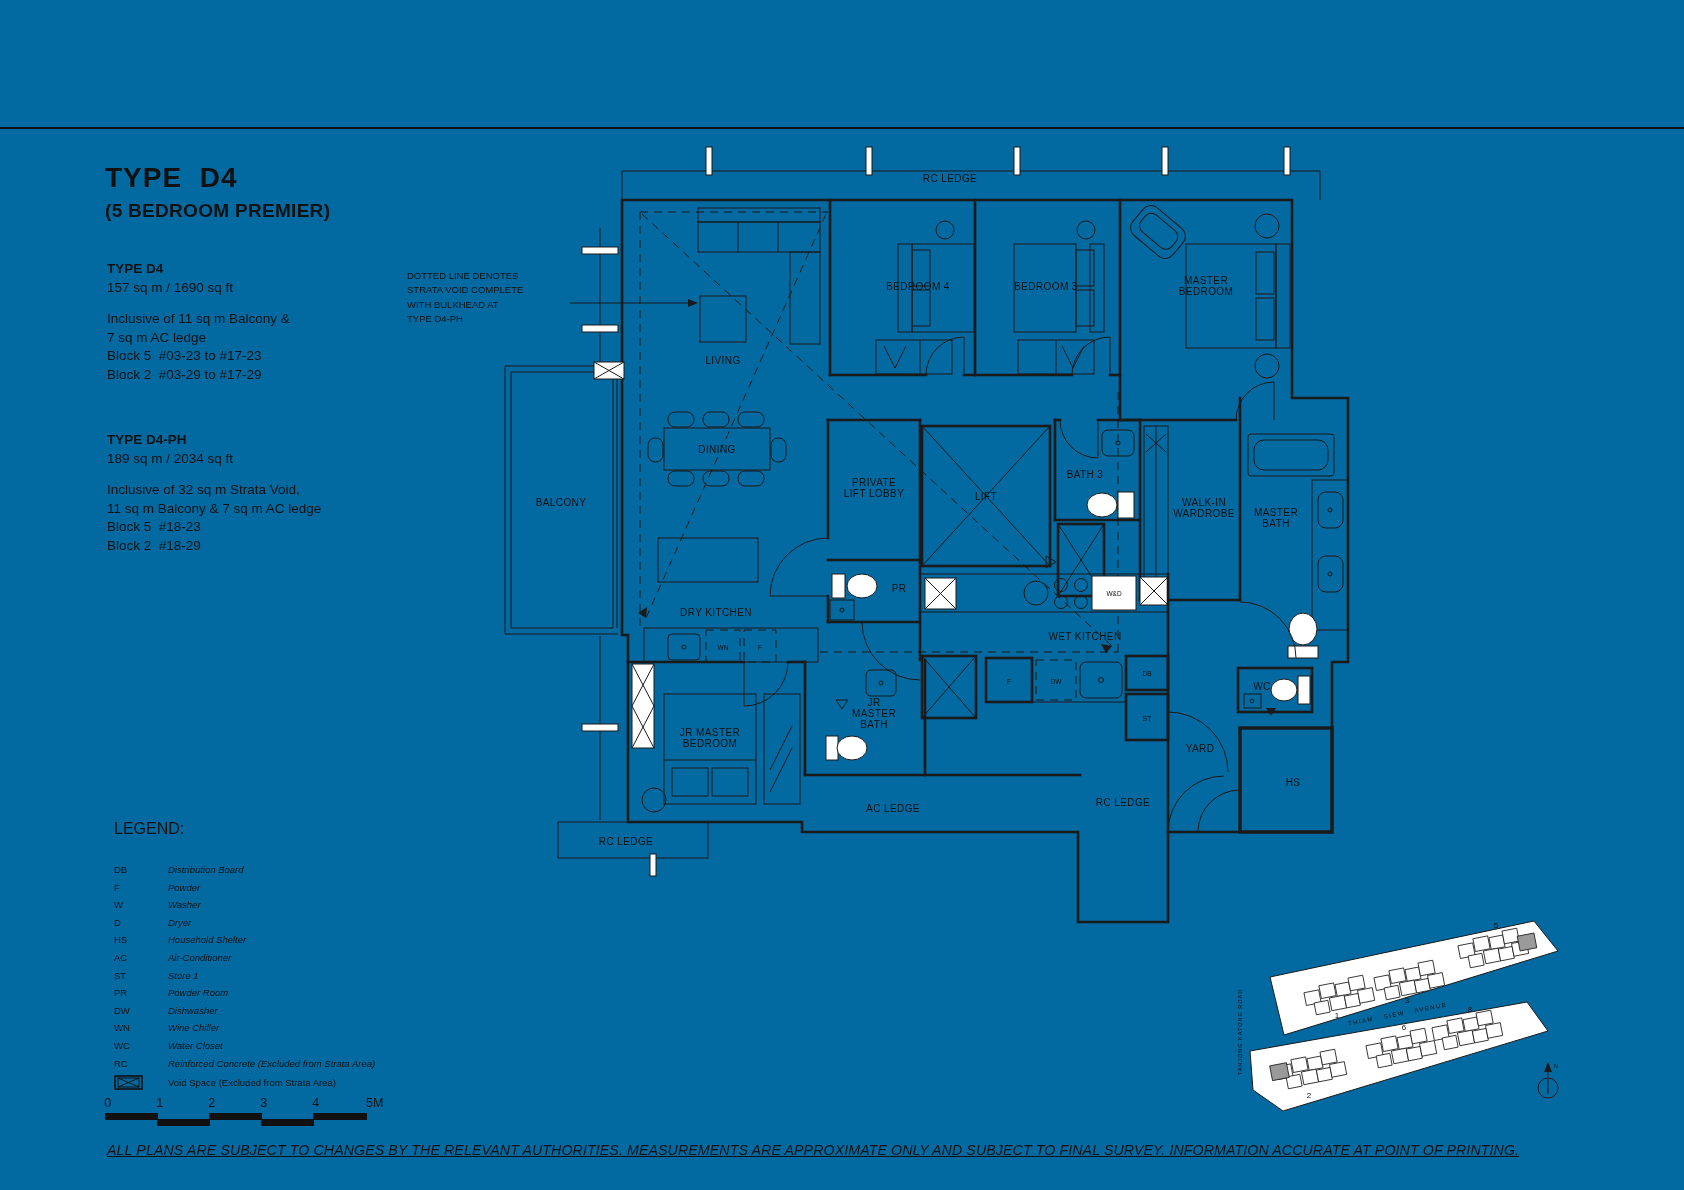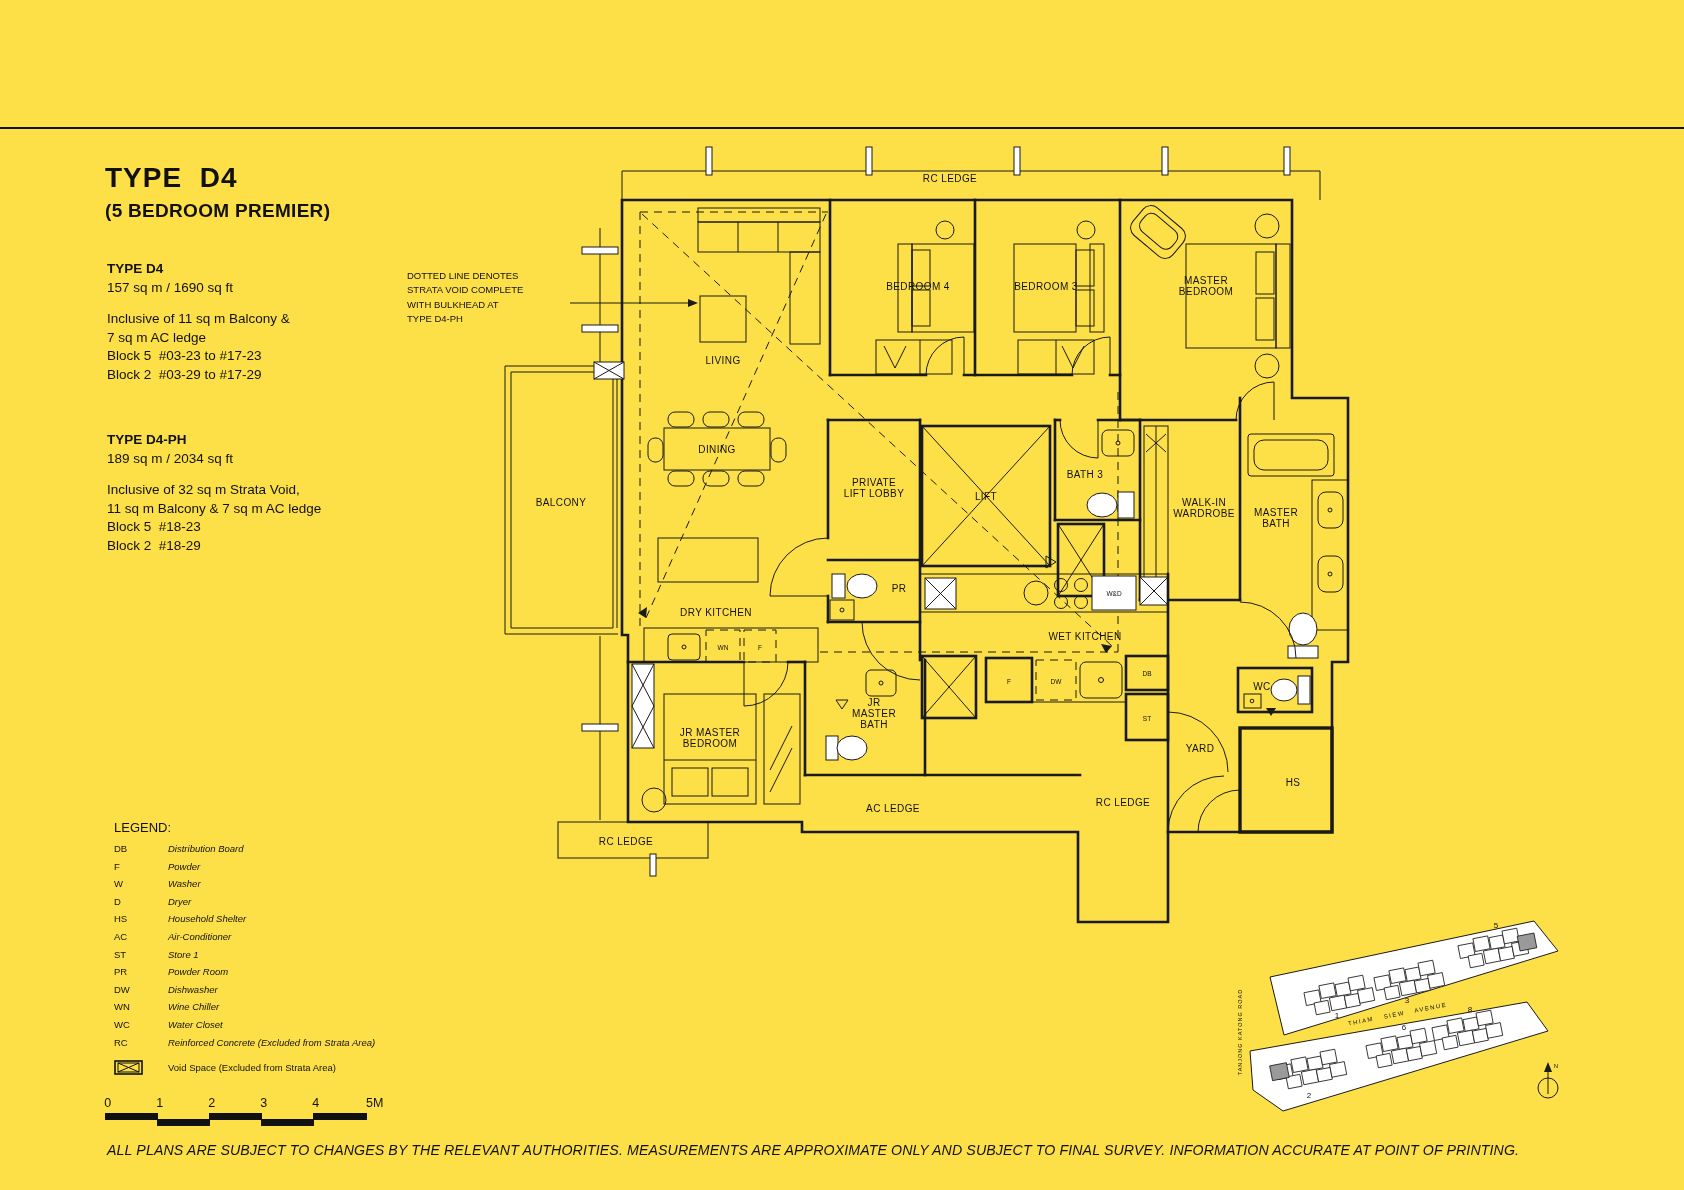--- a/index.html
+++ b/index.html
@@ -1,41 +1,41 @@
 <!DOCTYPE html>
 <html><head>
 <meta charset="utf-8">
 <style>
   html,body{margin:0;padding:0;background:#e8e8e8;}
-  #page{position:relative;width:1684px;height:1190px;background:#fde047;overflow:hidden;
+  #page{position:relative;width:1684px;height:1190px;background:#0369a1;overflow:hidden;
         font-family:"Liberation Sans", sans-serif;color:#111;}
   .abs{position:absolute;}
   .pre{white-space:pre-wrap;}
   #top-rule{left:0;top:127px;width:1684px;height:2px;background:#111;}
   #plan-title{left:105px;top:162px;font-size:28px;font-weight:bold;letter-spacing:1px;}
   #plan-subtitle{left:105px;top:200px;font-size:19px;font-weight:bold;letter-spacing:.3px;}
   .spec{left:107px;width:300px;font-size:13.5px;line-height:18.5px;}
   .spec .h{font-weight:bold;}
   #spec-1{top:260px;}
   #spec-2{top:431px;}
   .spec .gap{height:13px;}
   #strata-note{left:407px;top:269px;width:160px;text-align:left;font-size:9.5px;line-height:14.4px;}
   #legend{left:114px;top:820px;width:420px;font-size:9.5px;}
-  #legend .lt{font-size:13px;margin-bottom:6px;}
+  #legend .lt{font-size:16px;margin-bottom:24px;}
   .lrow{position:relative;height:17.6px;}
   .lrow .ab{position:absolute;left:0;top:2px;}
   .lrow .de{position:absolute;left:54px;top:2px;font-style:italic;}
-  #void-row{position:relative;height:18px;margin-top:8px;}
+  #void-row{position:relative;height:18px;margin-top:2px;}
   #void-row .de{position:absolute;left:54px;top:2px;}
   #scalebar{left:105px;top:1096px;width:300px;}
   #scale-labels{position:relative;height:15px;font-size:12.5px;}
   #scale-labels span{position:absolute;top:0;transform:translateX(-40%);}
   #scale-strip{position:relative;margin-top:2px;width:262px;height:16px;}
   .seg{position:absolute;height:7px;border:1px solid #111;box-sizing:border-box;}
-  #disclaimer{left:107px;top:1142px;width:1460px;font-size:14.2px;font-style:italic;letter-spacing:.1px;}
+  #disclaimer{left:107px;top:1142px;width:1460px;font-size:14.2px;font-style:italic;letter-spacing:.1px;text-decoration:underline;}
   svg text{font-family:"Liberation Sans", sans-serif;fill:#111;}
   .rlabel{font-size:10px;text-anchor:middle;letter-spacing:.4px;}
   .xlabel{font-size:6.5px;text-anchor:middle;}
   .num{font-size:8px;text-anchor:middle;}
   .tiny{text-anchor:middle;}
   .w{stroke:#1a1a1a;stroke-width:2.6;fill:none;stroke-linecap:square;}
   .w3{stroke:#1a1a1a;stroke-width:3.4;fill:none;}
   .t{stroke:#1a1a1a;stroke-width:1;fill:none;}
   .f{stroke:#1a1a1a;stroke-width:1;fill:#fff;}
   .dash{stroke-dasharray:8,6;}

